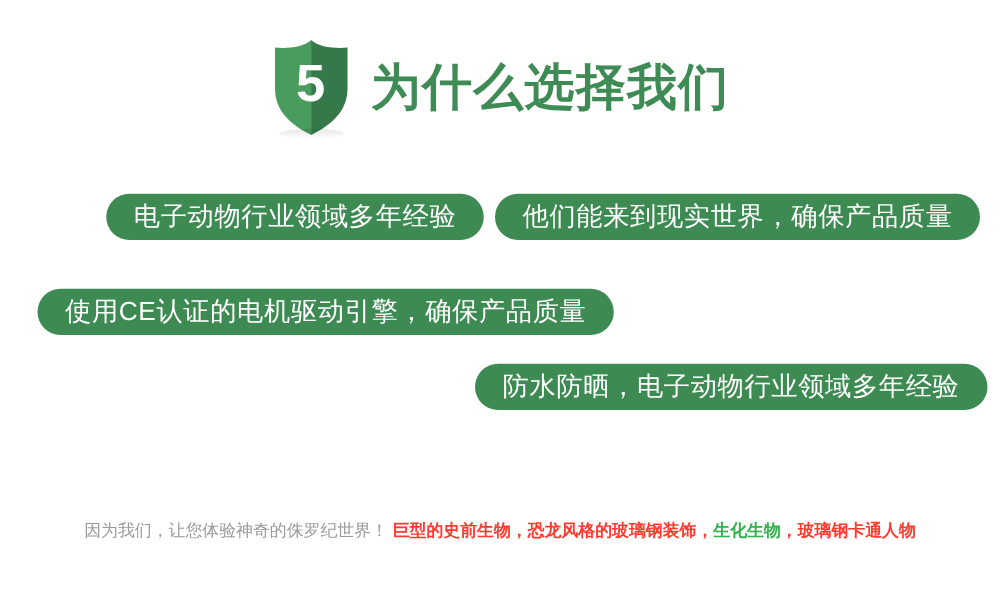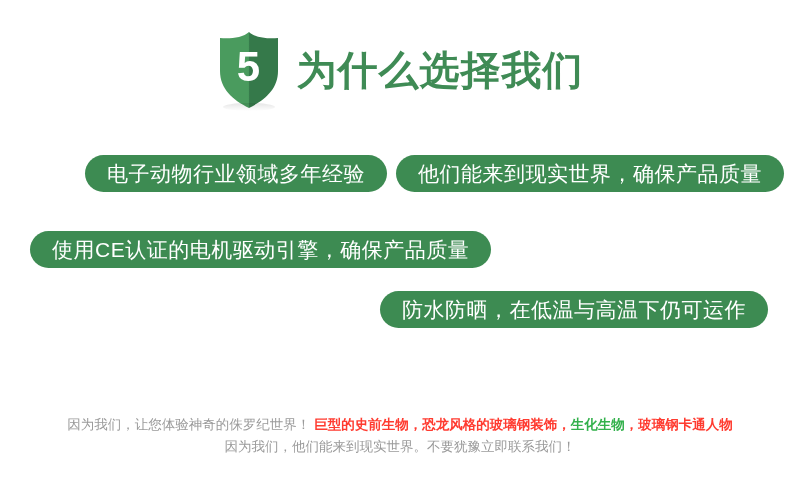--- a/index.html
+++ b/index.html
@@ -145,23 +145,22 @@
       </svg>
       <div class="badge-number">5</div>
     </div>
     <div class="header-title">为什么选择我们</div>
   </div>
 
   <div class="pills">
     <div class="pill pill-r1a">电子动物行业领域多年经验</div>
     <div class="pill pill-r1b">他们能来到现实世界，确保产品质量</div>
     <div class="pill pill-r2">使用CE认证的电机驱动引擎，确保产品质量</div>
-    <div class="pill pill-r3">防水防晒，在低温与高温下仍可运作</div>
+    <div class="pill pill-r3">防水防晒，电子动物行业领域多年经验</div>
   </div>
 
   <div class="footer">
     <div class="footer-line">
       <span class="seg-gray">因为我们，让您体验神奇的侏罗纪世界！ </span><span class="seg-red">巨型的史前生物，恐龙风格的玻璃钢装饰，</span><span class="seg-green">生化生物</span><span class="seg-red">，玻璃钢卡通人物</span>
     </div>
-    <div class="footer-line seg-gray">因为我们，他们能来到现实世界。不要犹豫立即联系我们！</div>
   </div>
 
 </div>
 
 </body></html>

